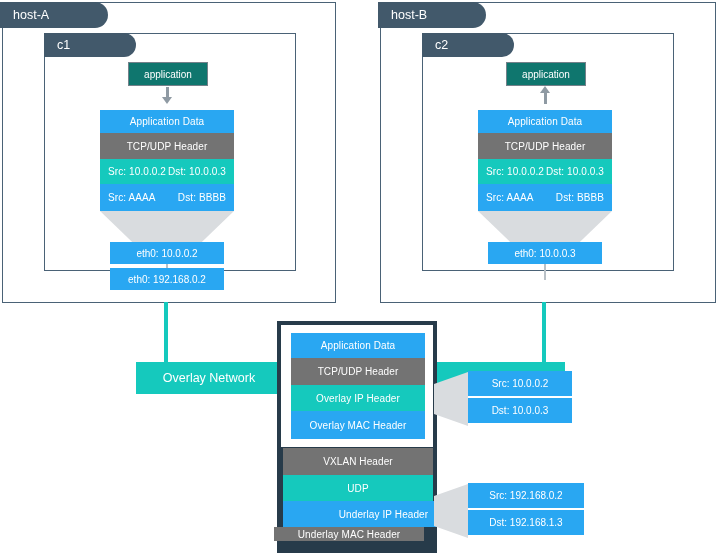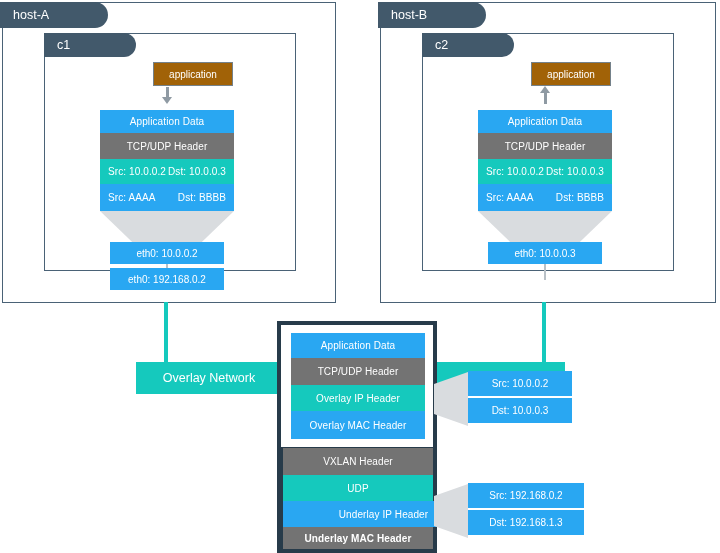--- a/index.html
+++ b/index.html
@@ -24,22 +24,22 @@
   .row.dark{background:#737373;}
   .row.teal{background:#15c9bd;}
   .row.split{justify-content:space-between;padding:0 8px;}
   .row.split span{font-size:10px;}
 
   
   .eth{background:#29a7f2;color:#fff;font-size:10px;
        display:flex;align-items:center;justify-content:center;}
 
   
-  .appbox{background:#a16207;border:1px solid #74818a;color:#ffffff;
-          font-size:10px;display:flex;align-items:center;justify-content:center;margin-left:25px;}
+  .appbox{background:#0f766e;border:1px solid #74818a;color:#ffffff;
+          font-size:10px;display:flex;align-items:center;justify-content:center;}
 
   
   .vline-grey{background:#b9c1c7;}
   .vline-teal{background:#15c9bd;}
 
   
   .obar{background:#15c9bd;}
   .obar-label{color:#ffffff;font-size:12.5px;display:flex;
               align-items:center;justify-content:center;}
 
@@ -175,21 +175,21 @@
 
   <div class="abs row dark" style="left:283px;top:448px;width:150px;height:27px;">
     <span>VXLAN Header</span>
   </div>
   <div class="abs row teal" style="left:283px;top:475px;width:150px;height:26px;">
     <span>UDP</span>
   </div>
   <div class="abs row blue" style="left:283px;top:501px;width:155px;height:26px;padding-left:46px;">
     <span>Underlay IP Header</span>
   </div>
-  <div class="abs row dark" style="left:283px;top:527px;width:150px;height:22px;font-weight:bold;">
+  <div class="abs row dark" style="left:274px;top:527px;width:150px;height:14px;">
     <span>Underlay MAC Header</span>
   </div>
 
   <div class="abs" style="left:434px;top:372px;width:34px;height:54px;
               background:#d9dcdf;clip-path:polygon(100% 0,100% 100%,0 78%,0 22%);"></div>
   <div class="abs callout" style="left:468px;top:371px;width:104px;height:25px;">
     <span>Src: 10.0.0.2</span>
   </div>
   <div class="abs callout" style="left:468px;top:398px;width:104px;height:25px;">
     <span>Dst: 10.0.0.3</span>

